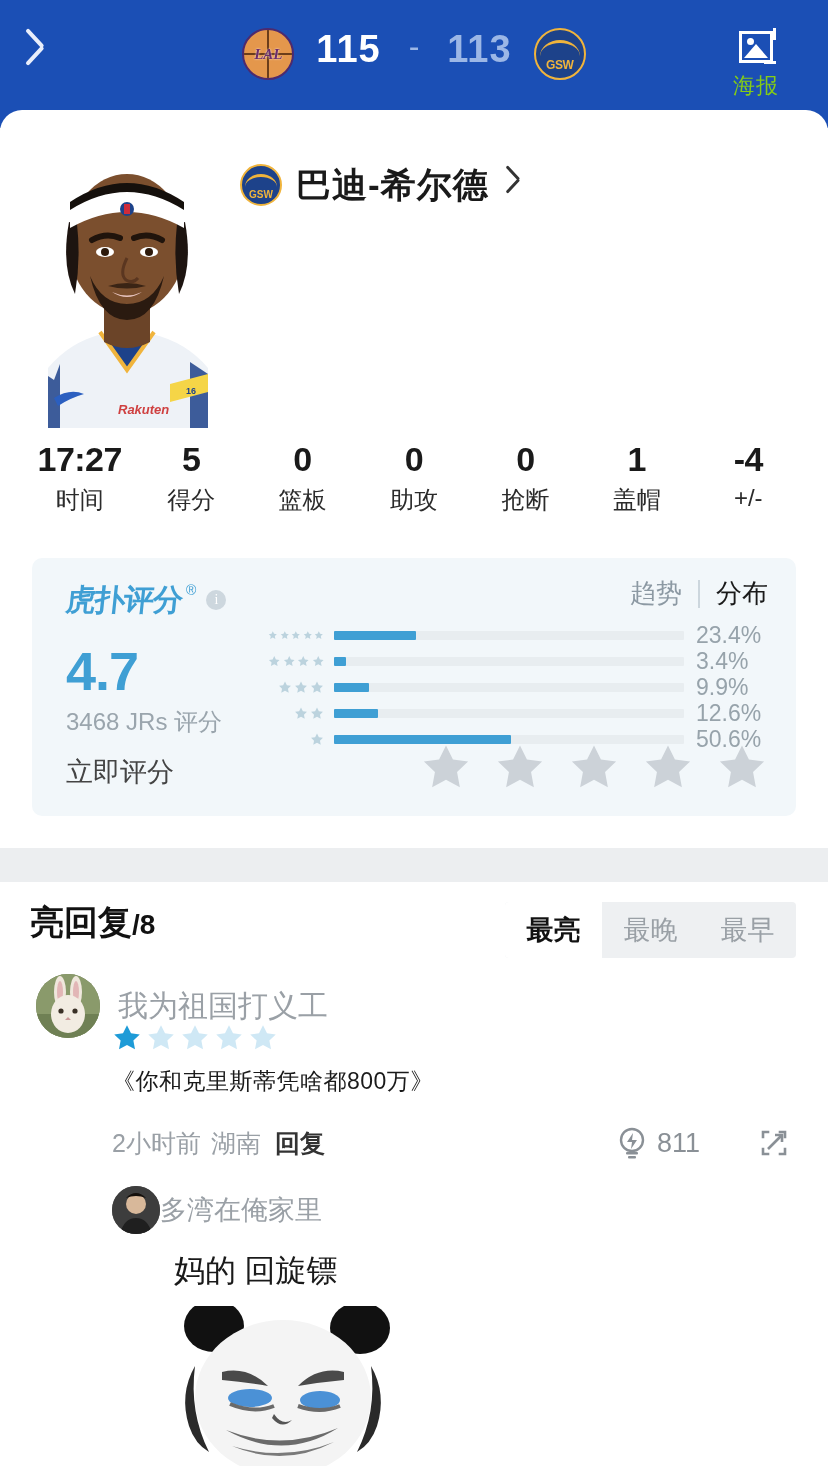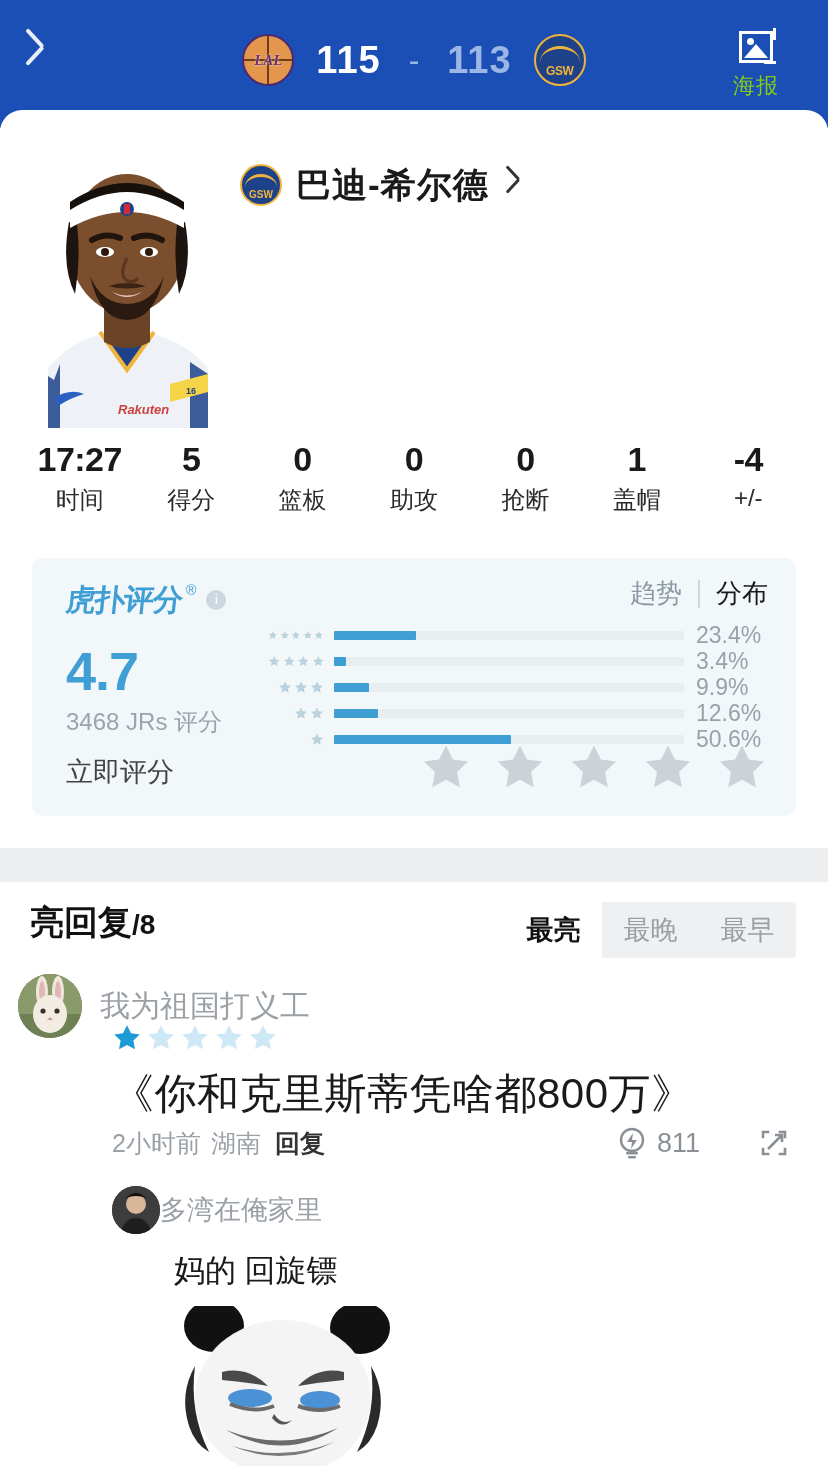--- a/index.html
+++ b/index.html
@@ -23,21 +23,21 @@
   .chev-left { width:22px; height:38px; position:relative; }
   .chev-left:before, .chev-left:after{
     content:""; position:absolute; left:2px; width:24px; height:4px;
     background:#e9eefb; border-radius:3px;
   }
   .chev-left:before{ top:10px; transform:rotate(-133deg); transform-origin:left center;}
   .chev-left:after{ top:10px; transform:rotate(133deg); transform-origin:left center;}
 
   .score-wrap{
     position:absolute; left:0; top:28px; width:828px; height:64px;
-    display:flex; align-items:center; justify-content:center; gap:22px;
+    display:flex; justify-content:center; gap:22px;
   }
   .team-logo{ width:52px; height:52px; border-radius:50%; position:relative; flex:0 0 auto;}
   .lal{ background:#e4974c; border:2px solid #4d2a6e; overflow:hidden;}
   .lal:before{
     content:""; position:absolute; left:50%; top:-4px; width:2px; height:60px;
     background:#6b3d1a; transform:translateX(-50%);
   }
   .lal:after{
     content:""; position:absolute; left:-6px; top:50%; width:64px; height:2px;
     background:#6b3d1a; transform:translateY(-50%);
@@ -182,29 +182,29 @@
     position:absolute; right:32px; top:20px; display:flex;
     background:#eef0f2; border-radius:4px; overflow:hidden; height:56px;
   }
   .seg-item{
     display:flex;align-items:center;justify-content:center;
     width:97px; height:56px; font-size:27px; color:#9aa0a6;
   }
   .seg-item.active{ background:#fff; color:#111; font-weight:bold;}
 
   .cmt{ position:absolute; left:0; top:92px; width:828px;}
-  .cmt-top{ display:flex; align-items:center; gap:18px; padding-left:18px;}
+  .cmt-top{ display:flex; align-items:center; gap:18px; padding-left:36px;}
   .avatar{
     width:64px;height:64px;border-radius:50%; overflow:hidden; flex:0 0 auto; background:#6d7b52;
   }
   .cmt-user{ font-size:30px; color:#9aa0a6;}
   .cmt-stars{ position:absolute; left:112px; top:48px; display:flex; gap:4px;}
   .cmt-text{
     position:absolute; left:112px; top:92px; width:690px;
-    font-size:42px; color:#1a1a1a; letter-spacing:0.5px;
+    font-size:23px; color:#1a1a1a; letter-spacing:0.5px;
   }
   .cmt-meta{
     position:absolute; left:112px; top:152px; width:700px; display:flex; align-items:center;
   }
   .meta-time{ font-size:25px; color:#9aa0a6;}
   .meta-loc{ font-size:25px; color:#9aa0a6; margin-left:10px;}
   .meta-reply{ font-size:25px; color:#333; font-weight:bold; margin-left:14px;}
   .meta-right{ margin-left:auto; display:flex; align-items:center; gap:58px; padding-right:22px;}
   .bulb{ display:flex; align-items:center; gap:10px;}
   .bulb-cnt{ font-size:27px; color:#8a9096;}

